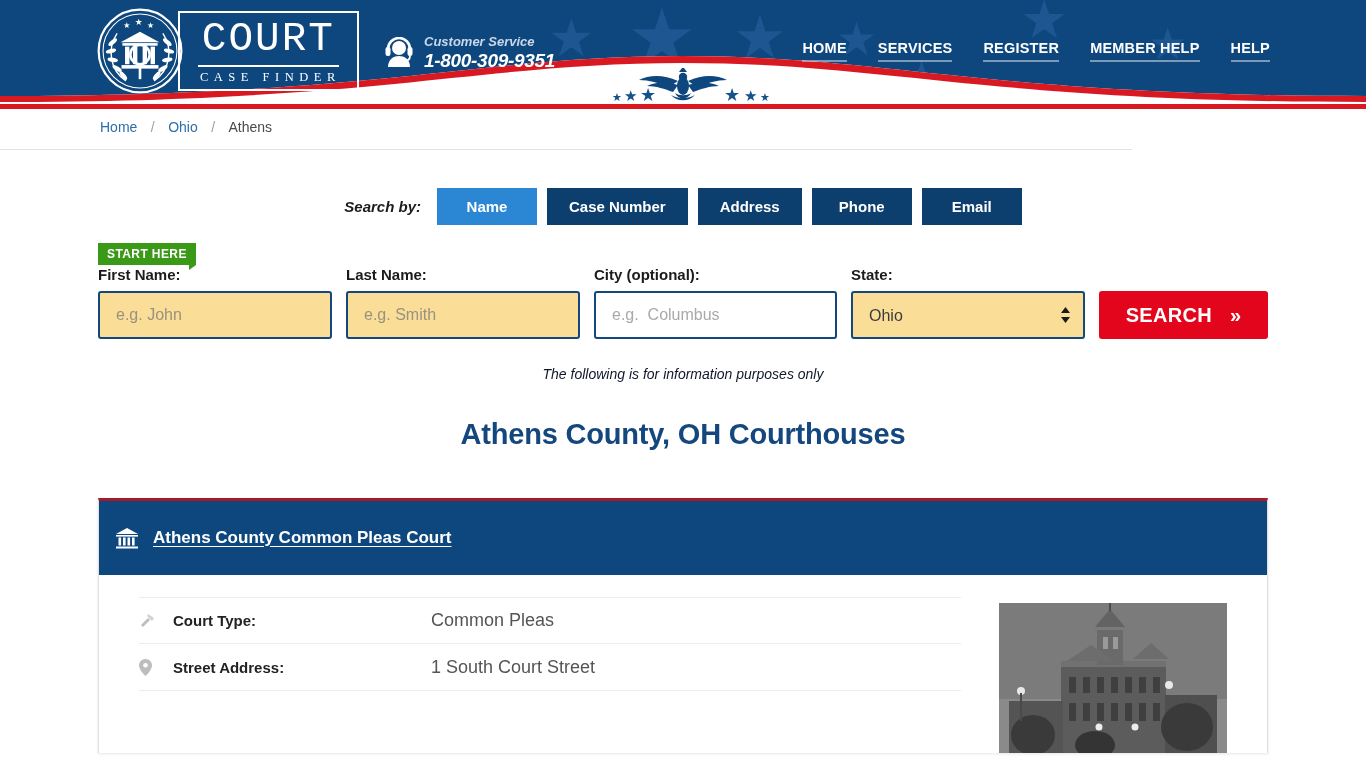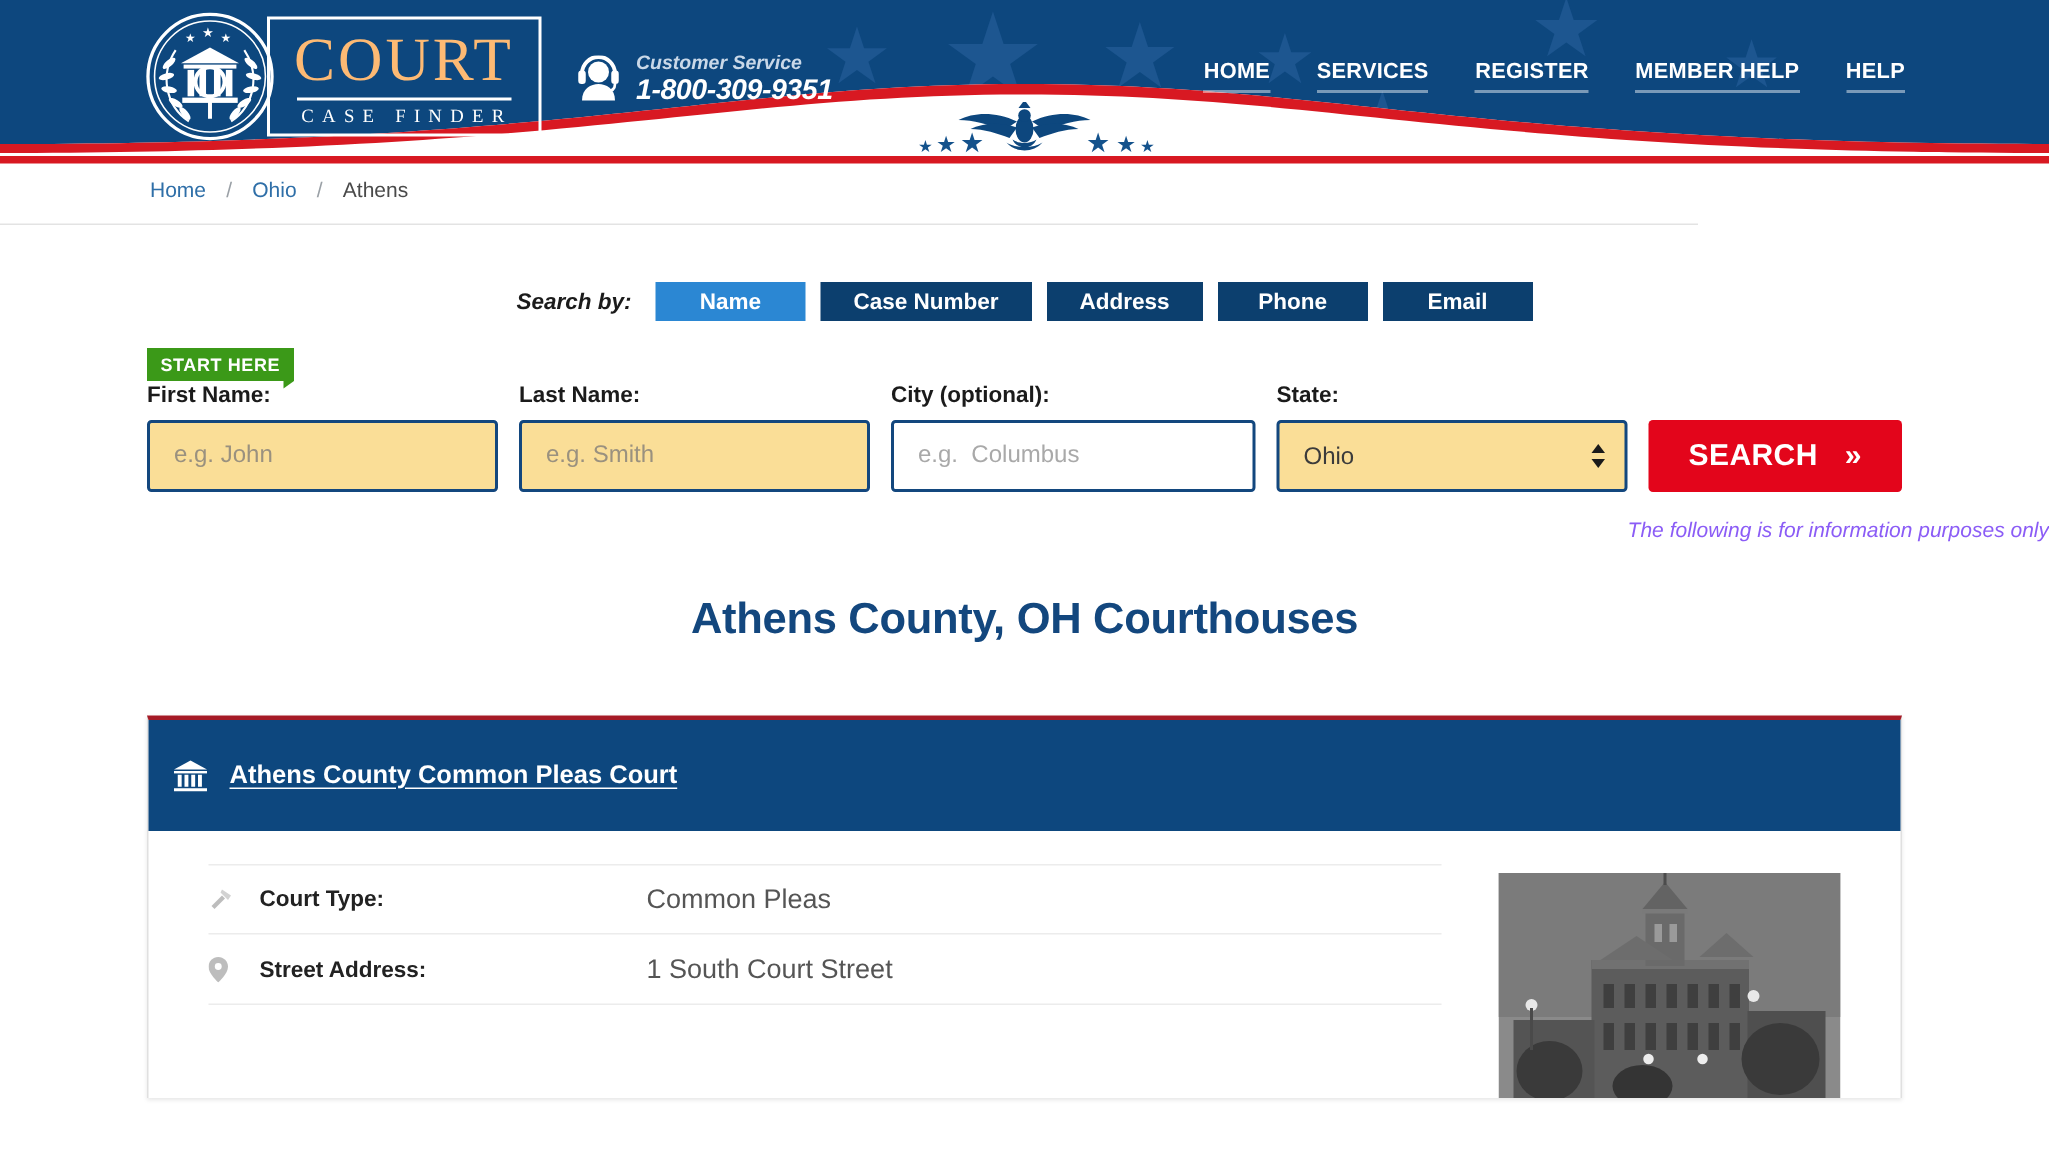--- a/index.html
+++ b/index.html
@@ -49,24 +49,24 @@
     height: 86px;
   }
   .logo-emblem { width: 88px; height: 88px; display: block; }
   .logo-text-box {
     border: 2px solid #ffffff;
     padding: 6px 16px 6px 16px;
     margin-left: -6px;
     text-align: center;
   }
   .logo-court {
-    font-family: Liberation Serif, serif;
+    font-family: Liberation Mono, monospace;
     font-size: 41px;
     letter-spacing: 2px;
-    color: #fdba74;
+    color: #ffffff;
     line-height: 1;
     font-weight: 400;
   }
   .logo-rule {
     height: 2px;
     background: #ffffff;
     margin: 5px 2px 4px 2px;
   }
   .logo-sub {
     font-family: "Liberation Serif", serif;
@@ -195,21 +195,21 @@
     margin-top: 38px;
   }
   .searchby-label {
     color: #1b1b1b;
     font-size: 15px;
     font-weight: bold;
     font-style: italic;
     margin-right: 6px;
   }
   .sb-tab {
-    height: 26px;
+    height: 37px;
     min-width: 100px;
     padding: 0 22px;
     background: #0c3f6e;
     color: #ffffff;
     font-size: 15px;
     font-weight: bold;
     display: flex;
     align-items: center;
     justify-content: center;
     border: none;
@@ -304,25 +304,25 @@
     cursor: pointer;
     letter-spacing: 0.3px;
     font-family: "Liberation Sans", sans-serif;
     display: flex;
     align-items: center;
     justify-content: center;
     gap: 18px;
   }
 
   .disclaimer {
-    text-align: right;
-    color: #8b5cf6;
+    text-align: center;
+    color: #0f172a;
     font-size: 14px;
     font-style: italic;
-    margin-top: 17px;
+    margin-top: 27px;
   }
 
   .section-title {
     text-align: center;
     color: #13477e;
     font-size: 29px;
     font-weight: bold;
     margin: 0;
     padding-top: 36px;
     letter-spacing: -0.2px;

